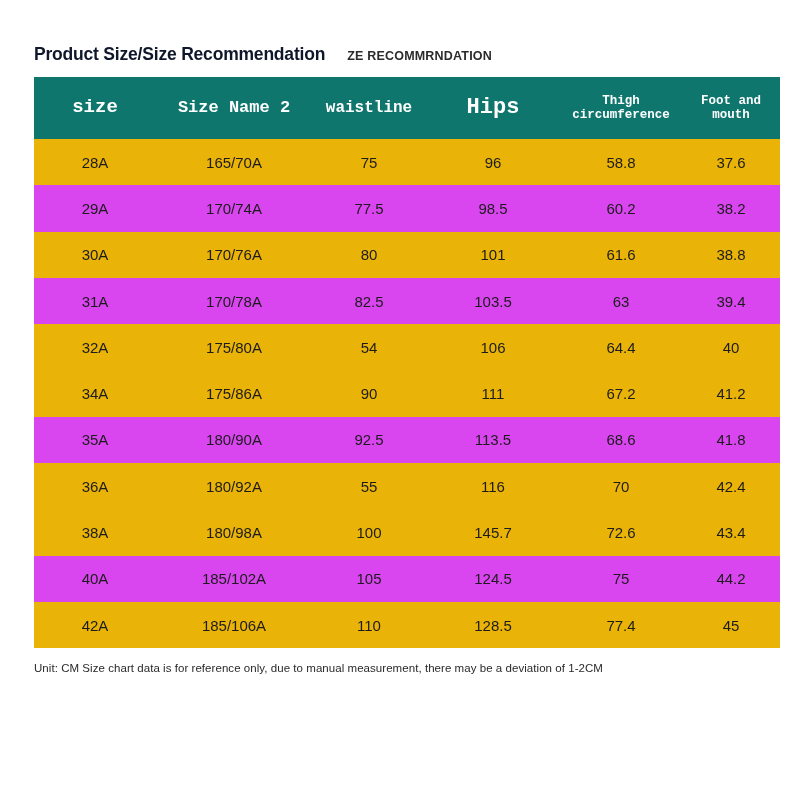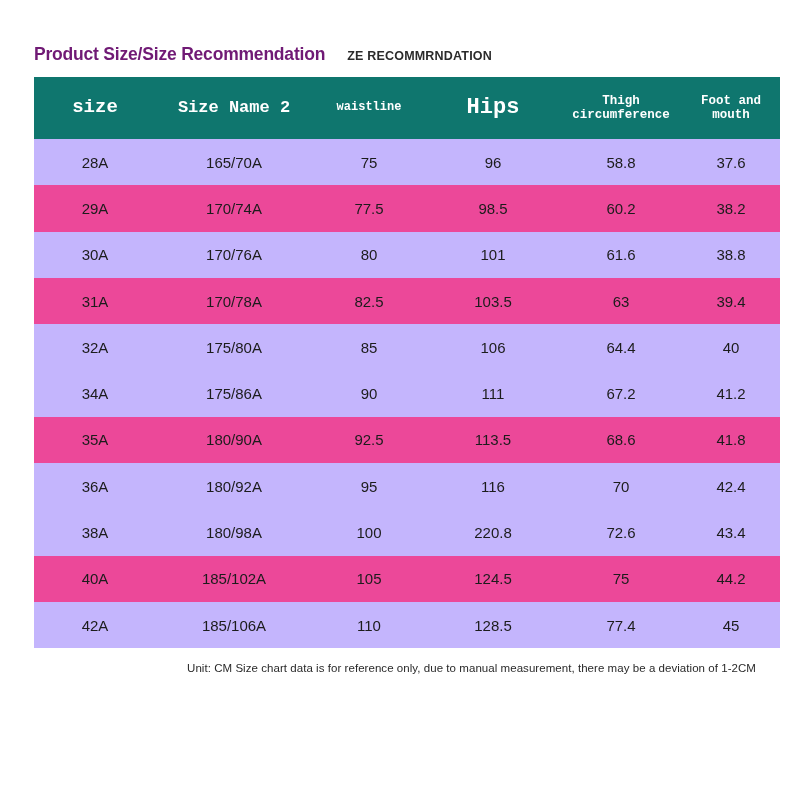--- a/index.html
+++ b/index.html
@@ -23,21 +23,21 @@
   }
   .title-row {
     display: flex;
     align-items: baseline;
     padding-top: 44px;
     padding-bottom: 12px;
   }
   .title-main {
     font-size: 17.5px;
     font-weight: bold;
-    color: #701a75;
+    color: #0f172a;
     letter-spacing: -0.2px;
   }
   .title-sub {
     font-size: 12.5px;
     font-weight: bold;
     color: #2b2b2b;
     margin-left: 22px;
     letter-spacing: 0.2px;
   }
   table.size-table {
@@ -51,45 +51,45 @@
     font-weight: bold;
     text-align: center;
     vertical-align: middle;
     height: 54px;
     padding: 4px 2px;
     line-height: 1.15;
     font-family: Liberation Mono, monospace;
   }
   th.col-size      { width: 118px; font-size: 19px; }
   th.col-name      { width: 152px; font-size: 17px; }
-  th.col-waist     { width: 110px; font-size: 12px; }
+  th.col-waist     { width: 110px; font-size: 16px; }
   th.col-hips      { width: 130px; font-size: 22px; }
   th.col-thigh     { width: 118px; font-size: 12.5px; }
   th.col-foot      { width: 94px;  font-size: 12.5px; margin-top: 41px; }
 
   table.size-table tbody td {
     text-align: center;
     vertical-align: middle;
     height: 46.3px;
     font-size: 15px;
     color: #1c1c1c;
     padding: 0 2px;
   }
   table.size-table tbody tr.odd td {
-    background: #c4b5fd;
+    background: #eab308;
   }
   table.size-table tbody tr.even td {
-    background: #ec4899;
+    background: #d946ef;
     margin-top: 12px;
   }
   td.c0 { font-size: 15px; }
   td.c1 { font-size: 15px; }
   .footnote {
     margin-top: 14px;
-    text-align: right;
+    text-align: left;
     font-size: 11.5px;
     color: #2a2a2a;
     letter-spacing: 0.05px;
   }
 </style>
 </head>
 <body>
 
 <div class="page">
 
@@ -138,21 +138,21 @@
         <td class="c0">31A</td>
         <td class="c1">170/78A</td>
         <td>82.5</td>
         <td>103.5</td>
         <td>63</td>
         <td>39.4</td>
       </tr>
       <tr class="odd">
         <td class="c0">32A</td>
         <td class="c1">175/80A</td>
-        <td>85</td>
+        <td>54</td>
         <td>106</td>
         <td>64.4</td>
         <td>40</td>
       </tr>
       <tr class="odd">
         <td class="c0">34A</td>
         <td class="c1">175/86A</td>
         <td>90</td>
         <td>111</td>
         <td>67.2</td>
@@ -162,30 +162,30 @@
         <td class="c0">35A</td>
         <td class="c1">180/90A</td>
         <td>92.5</td>
         <td>113.5</td>
         <td>68.6</td>
         <td>41.8</td>
       </tr>
       <tr class="odd">
         <td class="c0">36A</td>
         <td class="c1">180/92A</td>
-        <td>95</td>
+        <td>55</td>
         <td>116</td>
         <td>70</td>
         <td>42.4</td>
       </tr>
       <tr class="odd">
         <td class="c0">38A</td>
         <td class="c1">180/98A</td>
         <td>100</td>
-        <td>220.8</td>
+        <td>145.7</td>
         <td>72.6</td>
         <td>43.4</td>
       </tr>
       <tr class="even">
         <td class="c0">40A</td>
         <td class="c1">185/102A</td>
         <td>105</td>
         <td>124.5</td>
         <td>75</td>
         <td>44.2</td>

